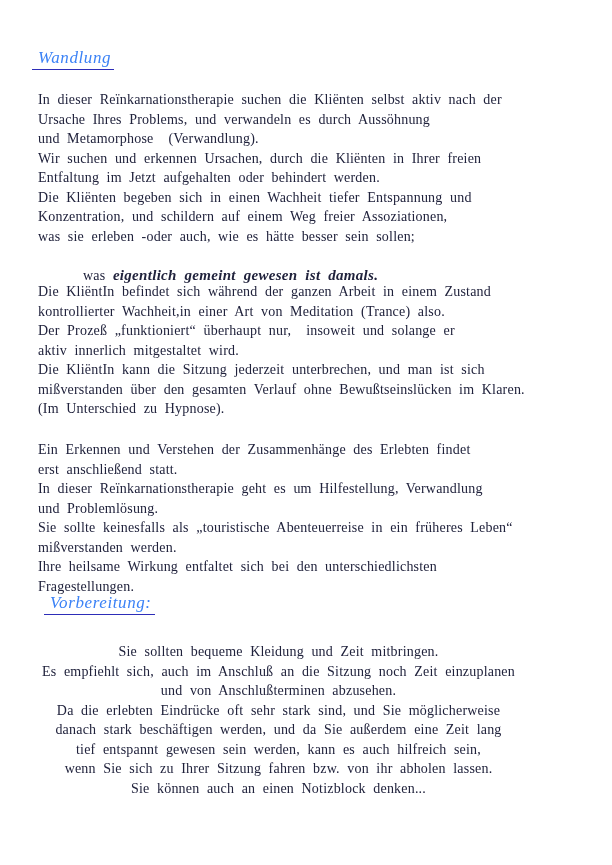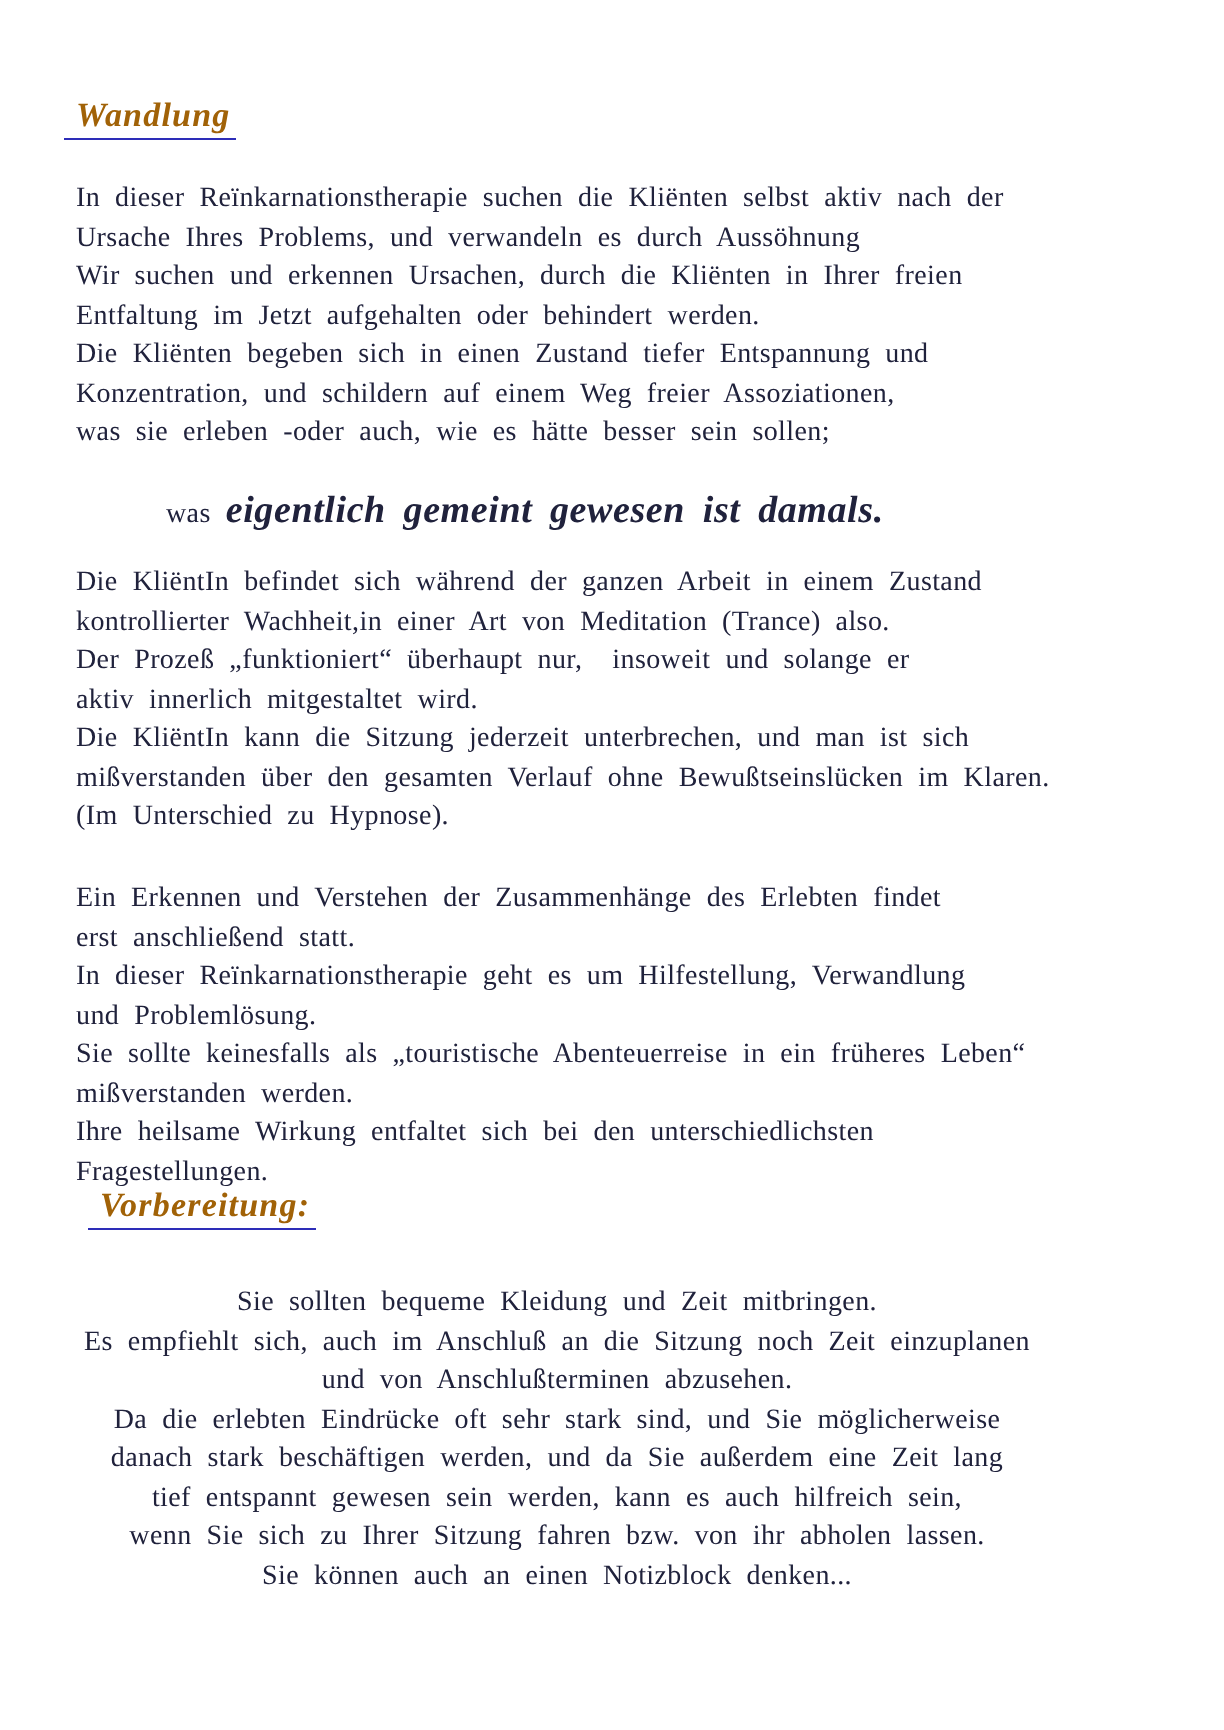--- a/index.html
+++ b/index.html
@@ -8,63 +8,64 @@
     width: 612px;
     height: 865px;
     background: #ffffff;
     overflow: hidden;
     font-family: "Liberation Serif", "DejaVu Serif", serif;
     color: #20223c;
   }
   .heading {
     position: absolute;
     font-size: 17px;
-    font-weight: bold;
+    font-weight: normal;
     font-style: italic;
     line-height: 22px;
-    color: #a16207;
+    color: #3b82f6;
     letter-spacing: 0.6px;
     word-spacing: 2px;
   }
   .heading .heading-text {
     display: inline-block;
     padding: 0 3px 0 6px;
     border-bottom: 1.5px solid #2d2db8;
   }
   .para { position: absolute; }
   .line {
     white-space: pre;
     font-size: 14px;
     height: 19.5px;
     line-height: 19.5px;
     letter-spacing: 0.2px;
     word-spacing: 3.8px;
   }
   .emph {
     font-weight: bold;
     font-style: italic;
-    font-size: 19px;
+    font-size: 15px;
     letter-spacing: 0.3px;
   }
 </style>
 </head>
 <body>
 
 <div class="page">
 
   <div class="heading" style="top:47px; left:32px;">
     <span class="heading-text">Wandlung</span>
   </div>
 
   <div class="para" style="top:90px; left:38px;">
     <div class="line">In dieser Reïnkarnationstherapie suchen die Kliënten selbst aktiv nach der</div>
     <div class="line">Ursache Ihres Problems, und verwandeln es durch Aussöhnung</div>
+    <div class="line">und Metamorphose  (Verwandlung).</div>
     <div class="line">Wir suchen und erkennen Ursachen, durch die Kliënten in Ihrer freien</div>
     <div class="line">Entfaltung im Jetzt aufgehalten oder behindert werden.</div>
-    <div class="line">Die Kliënten begeben sich in einen Zustand tiefer Entspannung und</div>
+    <div class="line">Die Kliënten begeben sich in einen Wachheit tiefer Entspannung und</div>
     <div class="line">Konzentration, und schildern auf einem Weg freier Assoziationen,</div>
     <div class="line">was sie erleben -oder auch, wie es hätte besser sein sollen;</div>
     <div class="line">
       <span>was </span><span class="emph">eigentlich gemeint gewesen ist damals.</span>
     </div>
   </div>
 
   <div class="para" style="top:282px; left:38px;">
     <div class="line">Die KliëntIn befindet sich während der ganzen Arbeit in einem Zustand</div>
     <div class="line">kontrollierter Wachheit,in einer Art von Meditation (Trance) also.</div>

